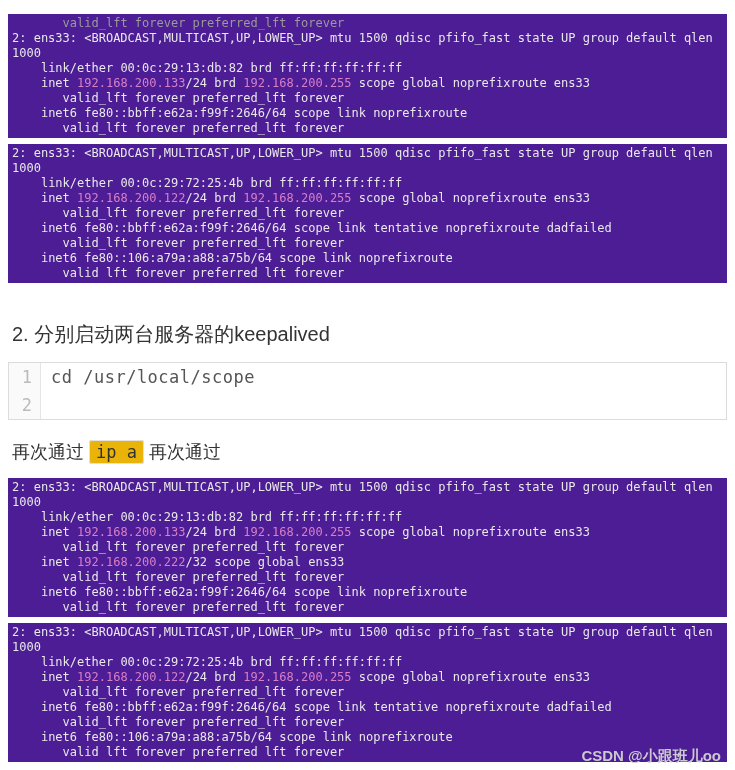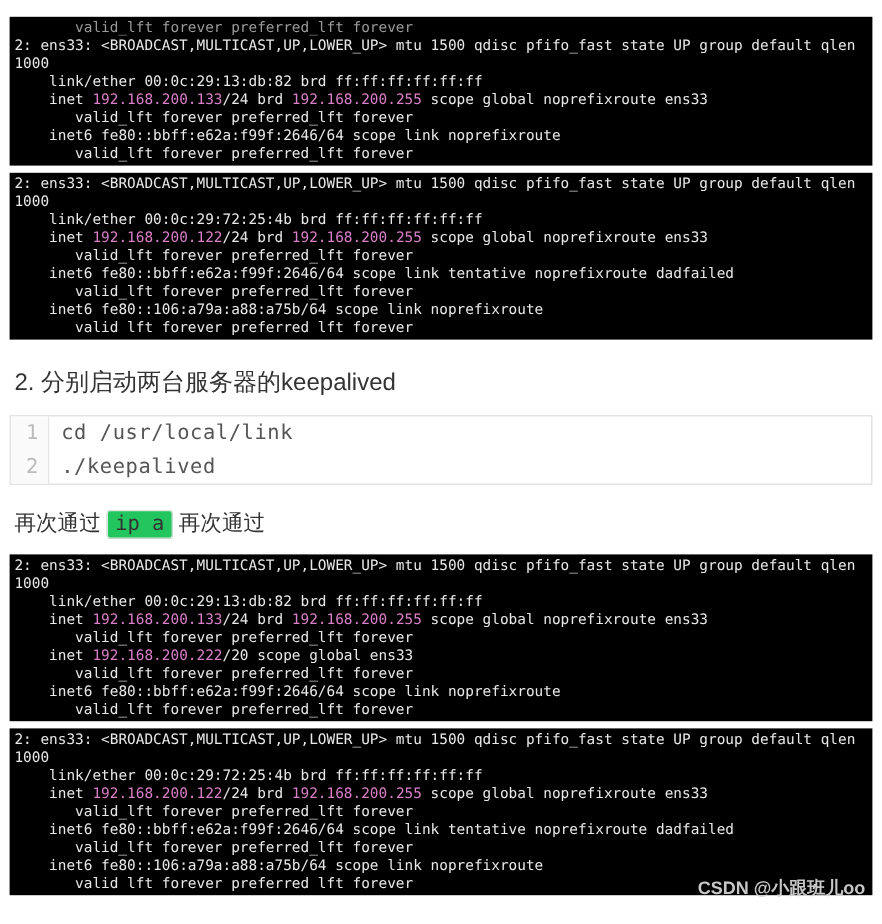--- a/index.html
+++ b/index.html
@@ -6,37 +6,37 @@
   body {
     margin: 0;
     padding: 8px;
     font-family: -apple-system, BlinkMacSystemFont, "Segoe UI", Arial, sans-serif;
     background: #fff;
     width: 735px;
     color: #333;
     position: relative;
   }
   .term {
-    background: #000000;
+    background: #4c1d95;
     color: #e8e8e8;
     font-family: "DejaVu Sans Mono", Consolas, monospace;
     font-size: 12px;
     line-height: 1.25;
     padding: 2px 4px;
     margin: 6px 0;
     white-space: pre-wrap;
     word-break: break-all;
   }
   .term .hl { color: #d97fc7; }
   .term .fade { color: #9a9a9a; }
   h3.step {
     font-size: 20px;
     font-weight: 500;
     color: #333;
-    margin: 22px 4px 14px 4px;
+    margin: 38px 4px 14px 4px;
   }
   .codeblock {
     border: 1px solid #dcdcdc;
     background: #fff;
     font-family: "DejaVu Sans Mono", Consolas, monospace;
     font-size: 17px;
     color: #555;
     margin: 8px 0 20px 0;
   }
   .codeblock .row { display: flex; }
@@ -49,21 +49,21 @@
     user-select: none;
     background: #fafafa;
   }
   .codeblock .code { padding: 4px 10px; letter-spacing: 0.5px; }
   p.para {
     font-size: 18px;
     color: #333;
     margin: 10px 4px 14px 4px;
   }
   code.inline {
-    background: #22c55e;
+    background: #eab308;
     border: 1px solid #e2e2e2;
     border-radius: 3px;
     padding: 1px 6px;
     font-family: "DejaVu Sans Mono", Consolas, monospace;
     font-size: 17px;
   }
   .watermark {
     position: absolute;
     right: 14px;
     bottom: 10px;
@@ -92,37 +92,36 @@
 <span>    inet6 fe80::bbff:e62a:f99f:2646/64 scope link tentative noprefixroute dadfailed</span>
 <span>       valid_lft forever preferred_lft forever</span>
 <span>    inet6 fe80::106:a79a:a88:a75b/64 scope link noprefixroute</span>
 <span>       valid lft forever preferred lft forever</span></div>
 
 <h3 class="step">2. 分别启动两台服务器的keepalived</h3>
 
 <div class="codeblock">
   <div class="row">
     <div class="ln">1</div>
-    <div class="code">cd /usr/local/link</div>
+    <div class="code">cd /usr/local/scope</div>
   </div>
   <div class="row">
     <div class="ln">2</div>
-    <div class="code">./keepalived</div>
   </div>
 </div>
 
 <p class="para">
   <span>再次通过 </span><code class="inline">ip a</code><span> 再次通过</span>
 </p>
 
 <div class="term"><span>2: ens33: &lt;BROADCAST,MULTICAST,UP,LOWER_UP&gt; mtu 1500 qdisc pfifo_fast state UP group default qlen 1000</span>
 <span>    link/ether 00:0c:29:13:db:82 brd ff:ff:ff:ff:ff:ff</span>
 <span><span>    inet </span><span class="hl">192.168.200.133</span><span>/24 brd </span><span class="hl">192.168.200.255</span><span> scope global noprefixroute ens33</span></span>
 <span>       valid_lft forever preferred_lft forever</span>
-<span><span>    inet </span><span class="hl">192.168.200.222</span><span>/20 scope global ens33</span></span>
+<span><span>    inet </span><span class="hl">192.168.200.222</span><span>/32 scope global ens33</span></span>
 <span>       valid_lft forever preferred_lft forever</span>
 <span>    inet6 fe80::bbff:e62a:f99f:2646/64 scope link noprefixroute</span>
 <span>       valid_lft forever preferred_lft forever</span></div>
 
 <div class="term"><span>2: ens33: &lt;BROADCAST,MULTICAST,UP,LOWER_UP&gt; mtu 1500 qdisc pfifo_fast state UP group default qlen 1000</span>
 <span>    link/ether 00:0c:29:72:25:4b brd ff:ff:ff:ff:ff:ff</span>
 <span><span>    inet </span><span class="hl">192.168.200.122</span><span>/24 brd </span><span class="hl">192.168.200.255</span><span> scope global noprefixroute ens33</span></span>
 <span>       valid_lft forever preferred_lft forever</span>
 <span>    inet6 fe80::bbff:e62a:f99f:2646/64 scope link tentative noprefixroute dadfailed</span>
 <span>       valid_lft forever preferred_lft forever</span>

